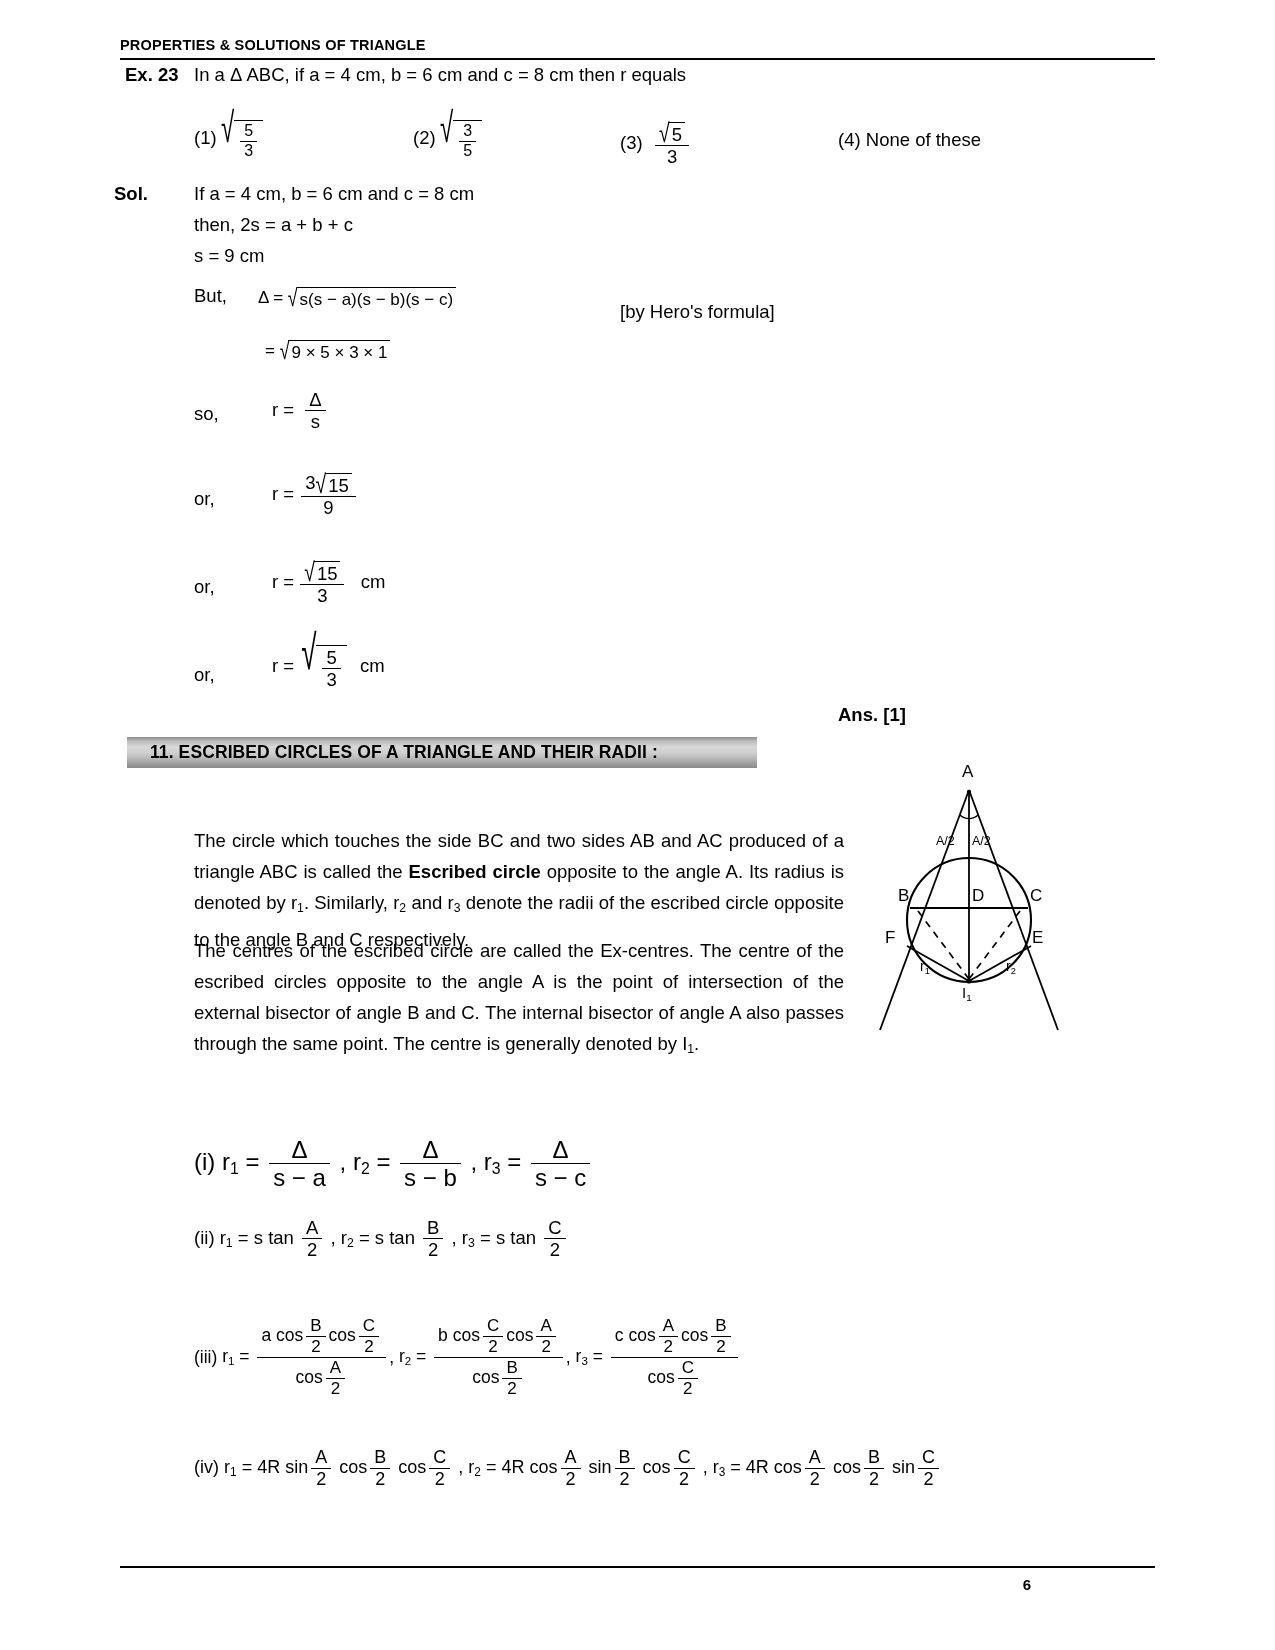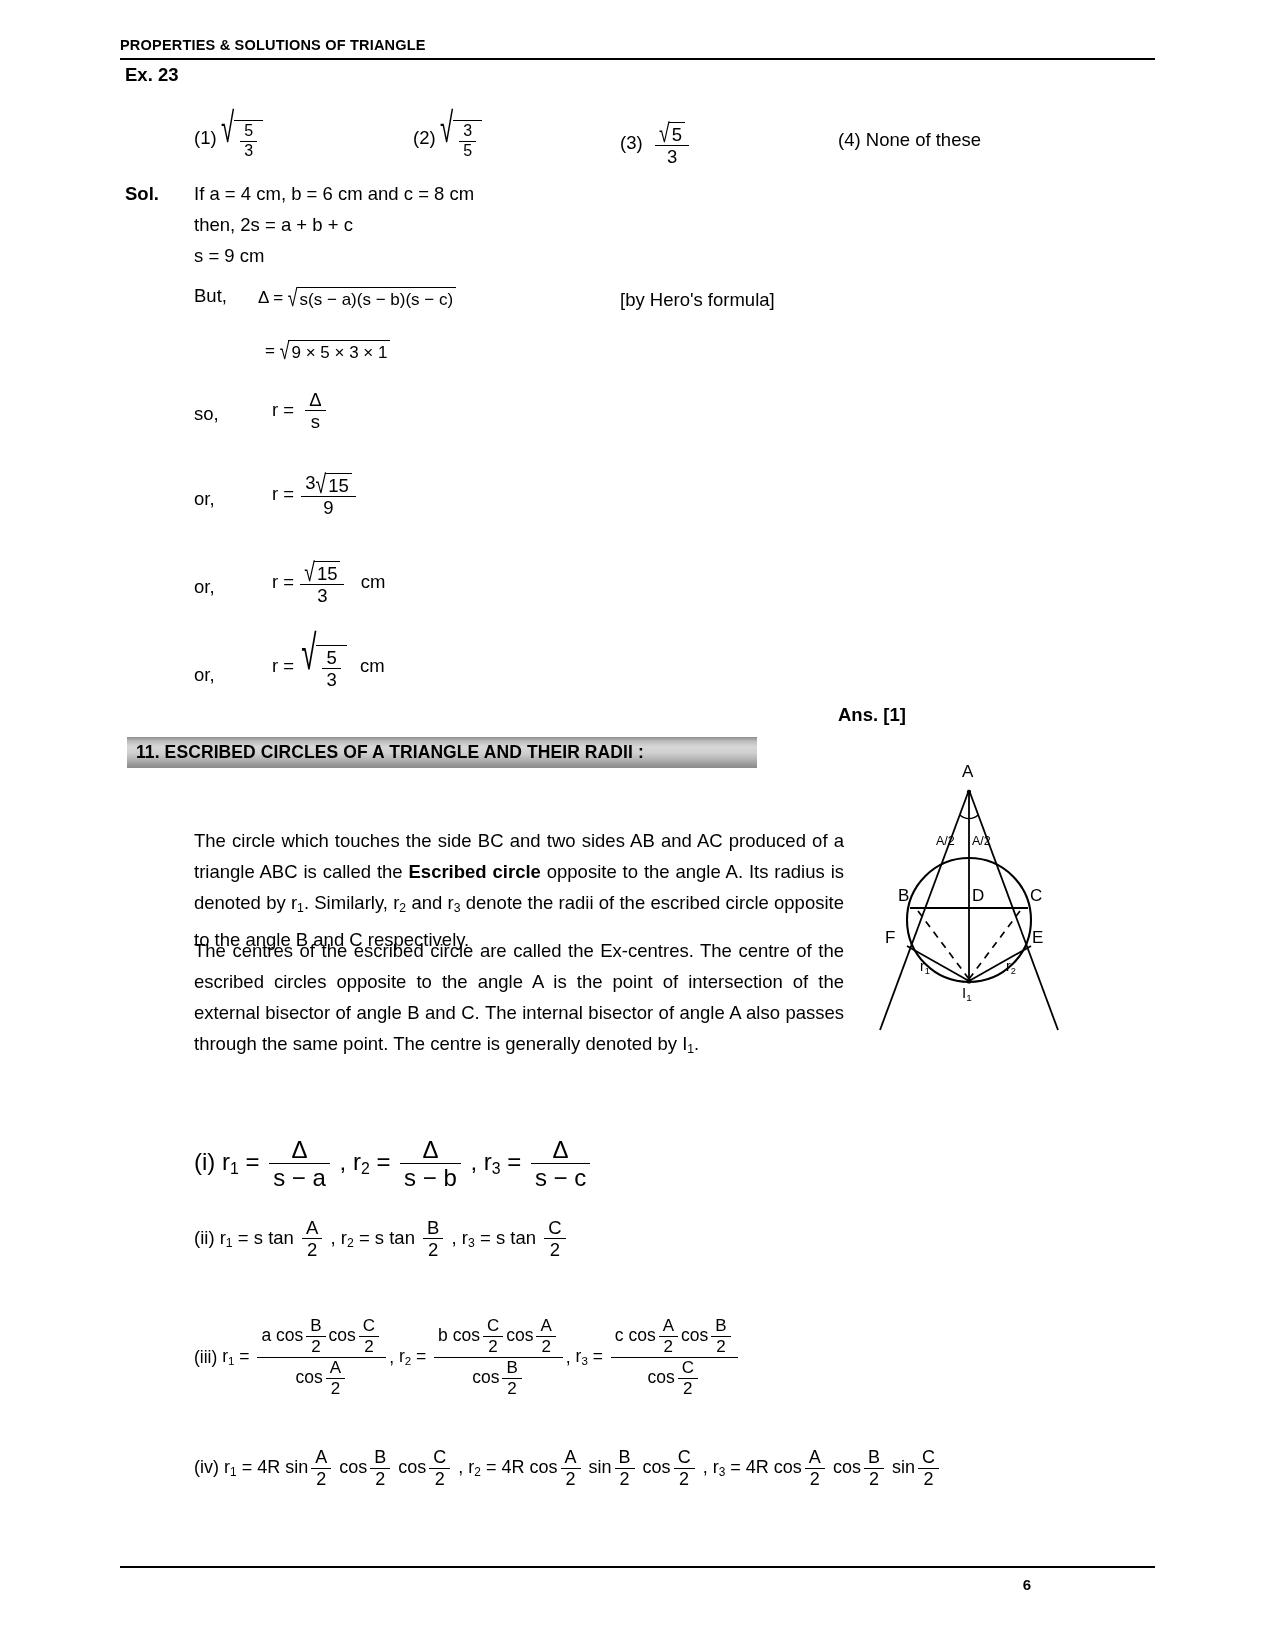--- a/index.html
+++ b/index.html
@@ -118,21 +118,21 @@
     height: 31px;
     background: linear-gradient(to bottom,
         #8f8f8f 0%, #bdbdbd 14%, #d8d8d8 32%,
         #cfcfcf 52%, #b4b4b4 72%, #9a9a9a 88%, #8a8a8a 100%);
     display: flex;
     align-items: center;
   }
   .section-band .label {
     font-size: 17.5px;
     font-weight: bold;
-    padding-left: 9px;
+    padding-left: 23px;
     letter-spacing: 0.1px;
     white-space: nowrap;
   }
 
   
   .para {
     position: absolute;
     left: 194px;
     width: 650px;
     font-size: 18.5px;
@@ -169,20 +169,21 @@
 </style>
 </head>
 <body>
 
 <div class="page">
 
   <div class="running-head">PROPERTIES &amp;  SOLUTIONS OF TRIANGLE</div>
   <div class="head-rule"></div>
 
   <div class="abs txt bold" style="left:125px; top:66px;">Ex. 23</div>
+  <div class="abs txt" style="left:194px; top:66px;">In a Δ ABC, if a = 4 cm, b = 6 cm and c = 8 cm then r equals</div>
 
   <div class="abs" style="left:194px; top:120px;">
     <span class="txt">(1)</span>
     <span class="sqrtfrac">
       <span class="radtall">√</span><span class="bartall">
         <span class="frac">
           <span class="num">5</span>
           <span class="den">3</span>
         </span>
       </span>
@@ -209,32 +210,32 @@
       </span>
       <span class="den">3</span>
     </span>
   </div>
 
   <div class="abs txt" style="left:838px; top:131px;">
     <span>(4)</span>
     <span>None of these</span>
   </div>
 
-  <div class="abs txt bold" style="left:125px; top:185px;text-align:center;">Sol.</div>
+  <div class="abs txt bold" style="left:114px; top:185px;text-align:center;">Sol.</div>
 
   <div class="abs txt" style="left:194px; top:185px;">If a = 4 cm, b = 6 cm and c = 8 cm</div>
   <div class="abs txt" style="left:194px; top:216px;">then, 2s = a + b + c</div>
   <div class="abs txt" style="left:194px; top:247px;">s = 9 cm</div>
 
   <div class="abs txt" style="left:194px; top:287px;">But,</div>
   <div class="abs" style="left:258px; top:287px; font-size:17px;">
     <span>Δ =</span>
     <span class="sqrt"><span class="rad">√</span><span class="bar">s(s − a)(s − b)(s − c)</span></span>
   </div>
-  <div class="abs txt" style="left:620px; top:291px;">[by Hero's formula]</div>
+  <div class="abs txt" style="left:620px; top:303px;">[by Hero's formula]</div>
 
   <div class="abs" style="left:265px; top:340px; font-size:17px;">
     <span>=</span>
     <span class="sqrt"><span class="rad">√</span><span class="bar">9 × 5 × 3 × 1</span></span>
   </div>
 
   <div class="abs txt" style="left:194px; top:405px;">so,</div>
   <div class="abs" style="left:272px; top:390px; font-size:18.5px;">
     <span>r =</span>
     <span class="frac" style="margin-left:6px;">

